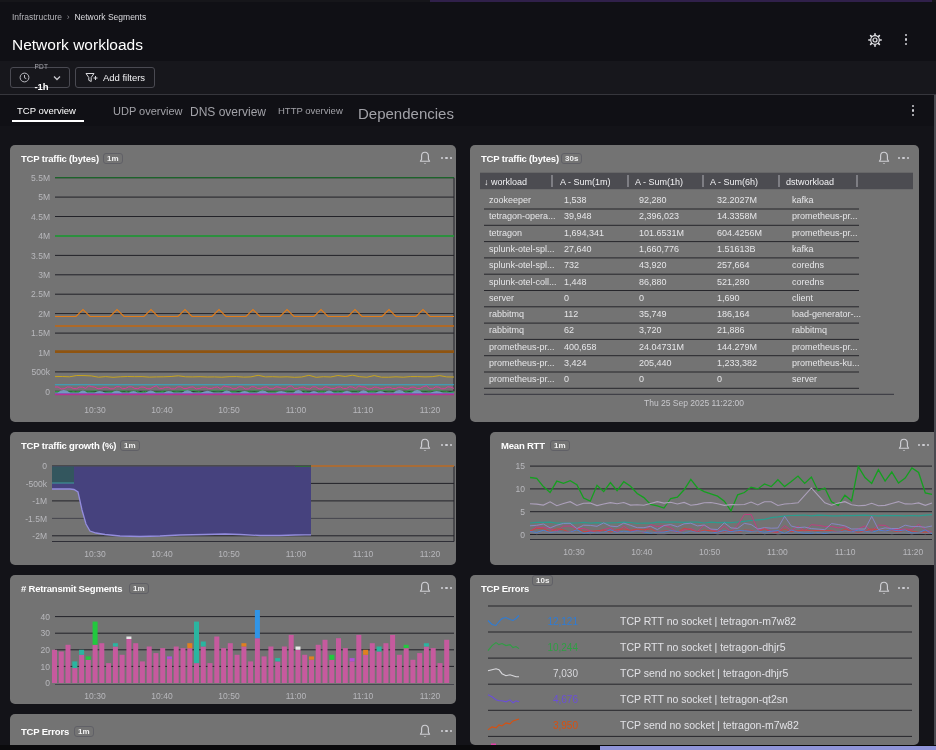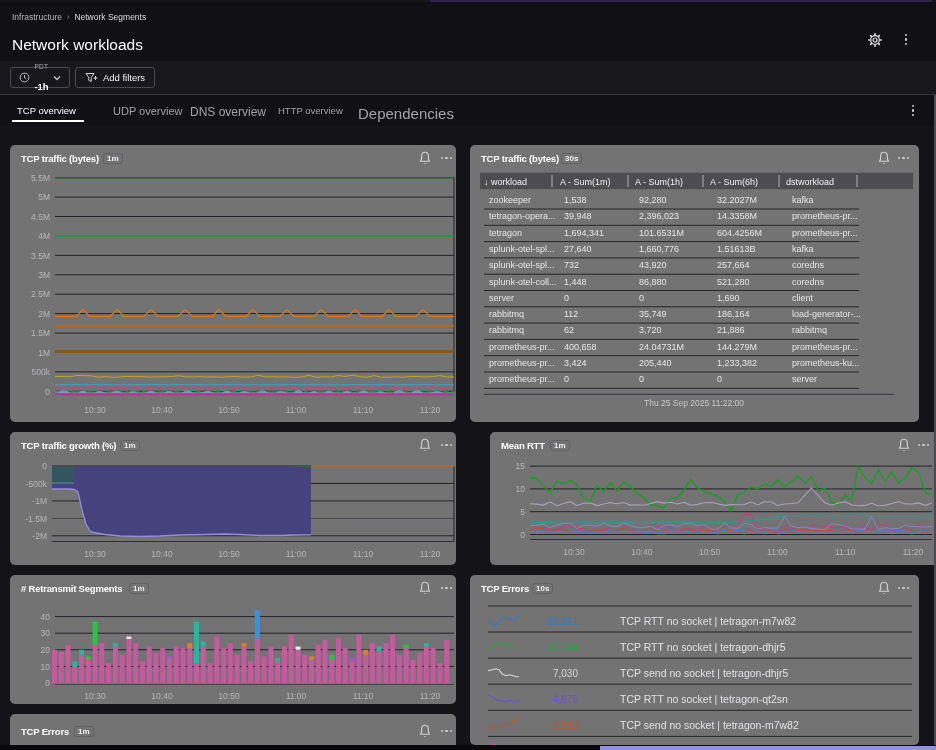--- a/index.html
+++ b/index.html
@@ -416,21 +416,21 @@
 <rect x="407.2" y="78.1" width="5" height="29.9" fill="#c65a9e"></rect>
 <rect x="413.9" y="71.5" width="5" height="36.5" fill="#c65a9e"></rect>
 <rect x="413.9" y="68.2" width="5" height="3.3" fill="#2ab5a0"></rect>
 <rect x="420.7" y="73.1" width="5" height="34.9" fill="#c65a9e"></rect>
 <rect x="427.5" y="88.1" width="5" height="19.9" fill="#c65a9e"></rect>
 <rect x="434.2" y="64.8" width="5" height="43.2" fill="#c65a9e"></rect>
     </svg>
   </div>
 <div class="panel" style="left:470px;top:575px;width:449px;height:170px">
     <div class="ptitle" style="left:11px;top:8px">TCP Errors</div>
-    <div class="badge" style="left:62px;top:8px">10s</div>
+    <div class="badge" style="left:62px;top:0">10s</div>
     <svg width="16" height="16" viewBox="0 0 16 16" style="position:absolute;top:5px;left:406px">
       <path d="M8 2.2 C5.8 2.2 4.6 3.8 4.6 6 L4.6 9.2 L3.4 11.2 L12.6 11.2 L11.4 9.2 L11.4 6 C11.4 3.8 10.2 2.2 8 2.2 Z" fill="none" stroke="#cfcfd4" stroke-width="1.15" stroke-linejoin="round"></path>
       <path d="M6.8 13 A1.3 1.3 0 0 0 9.2 13 Z" fill="#cfcfd4"></path>
     </svg>
     <div style="position:absolute;top:12px;left:428px;width:11px;height:4px;display:flex;justify-content:space-between">
       <i class="dt"></i>
       <i class="dt"></i>
       <i class="dt"></i>
     </div>
     <svg class="chart" width="449" height="170" viewBox="0 0 449 170">

